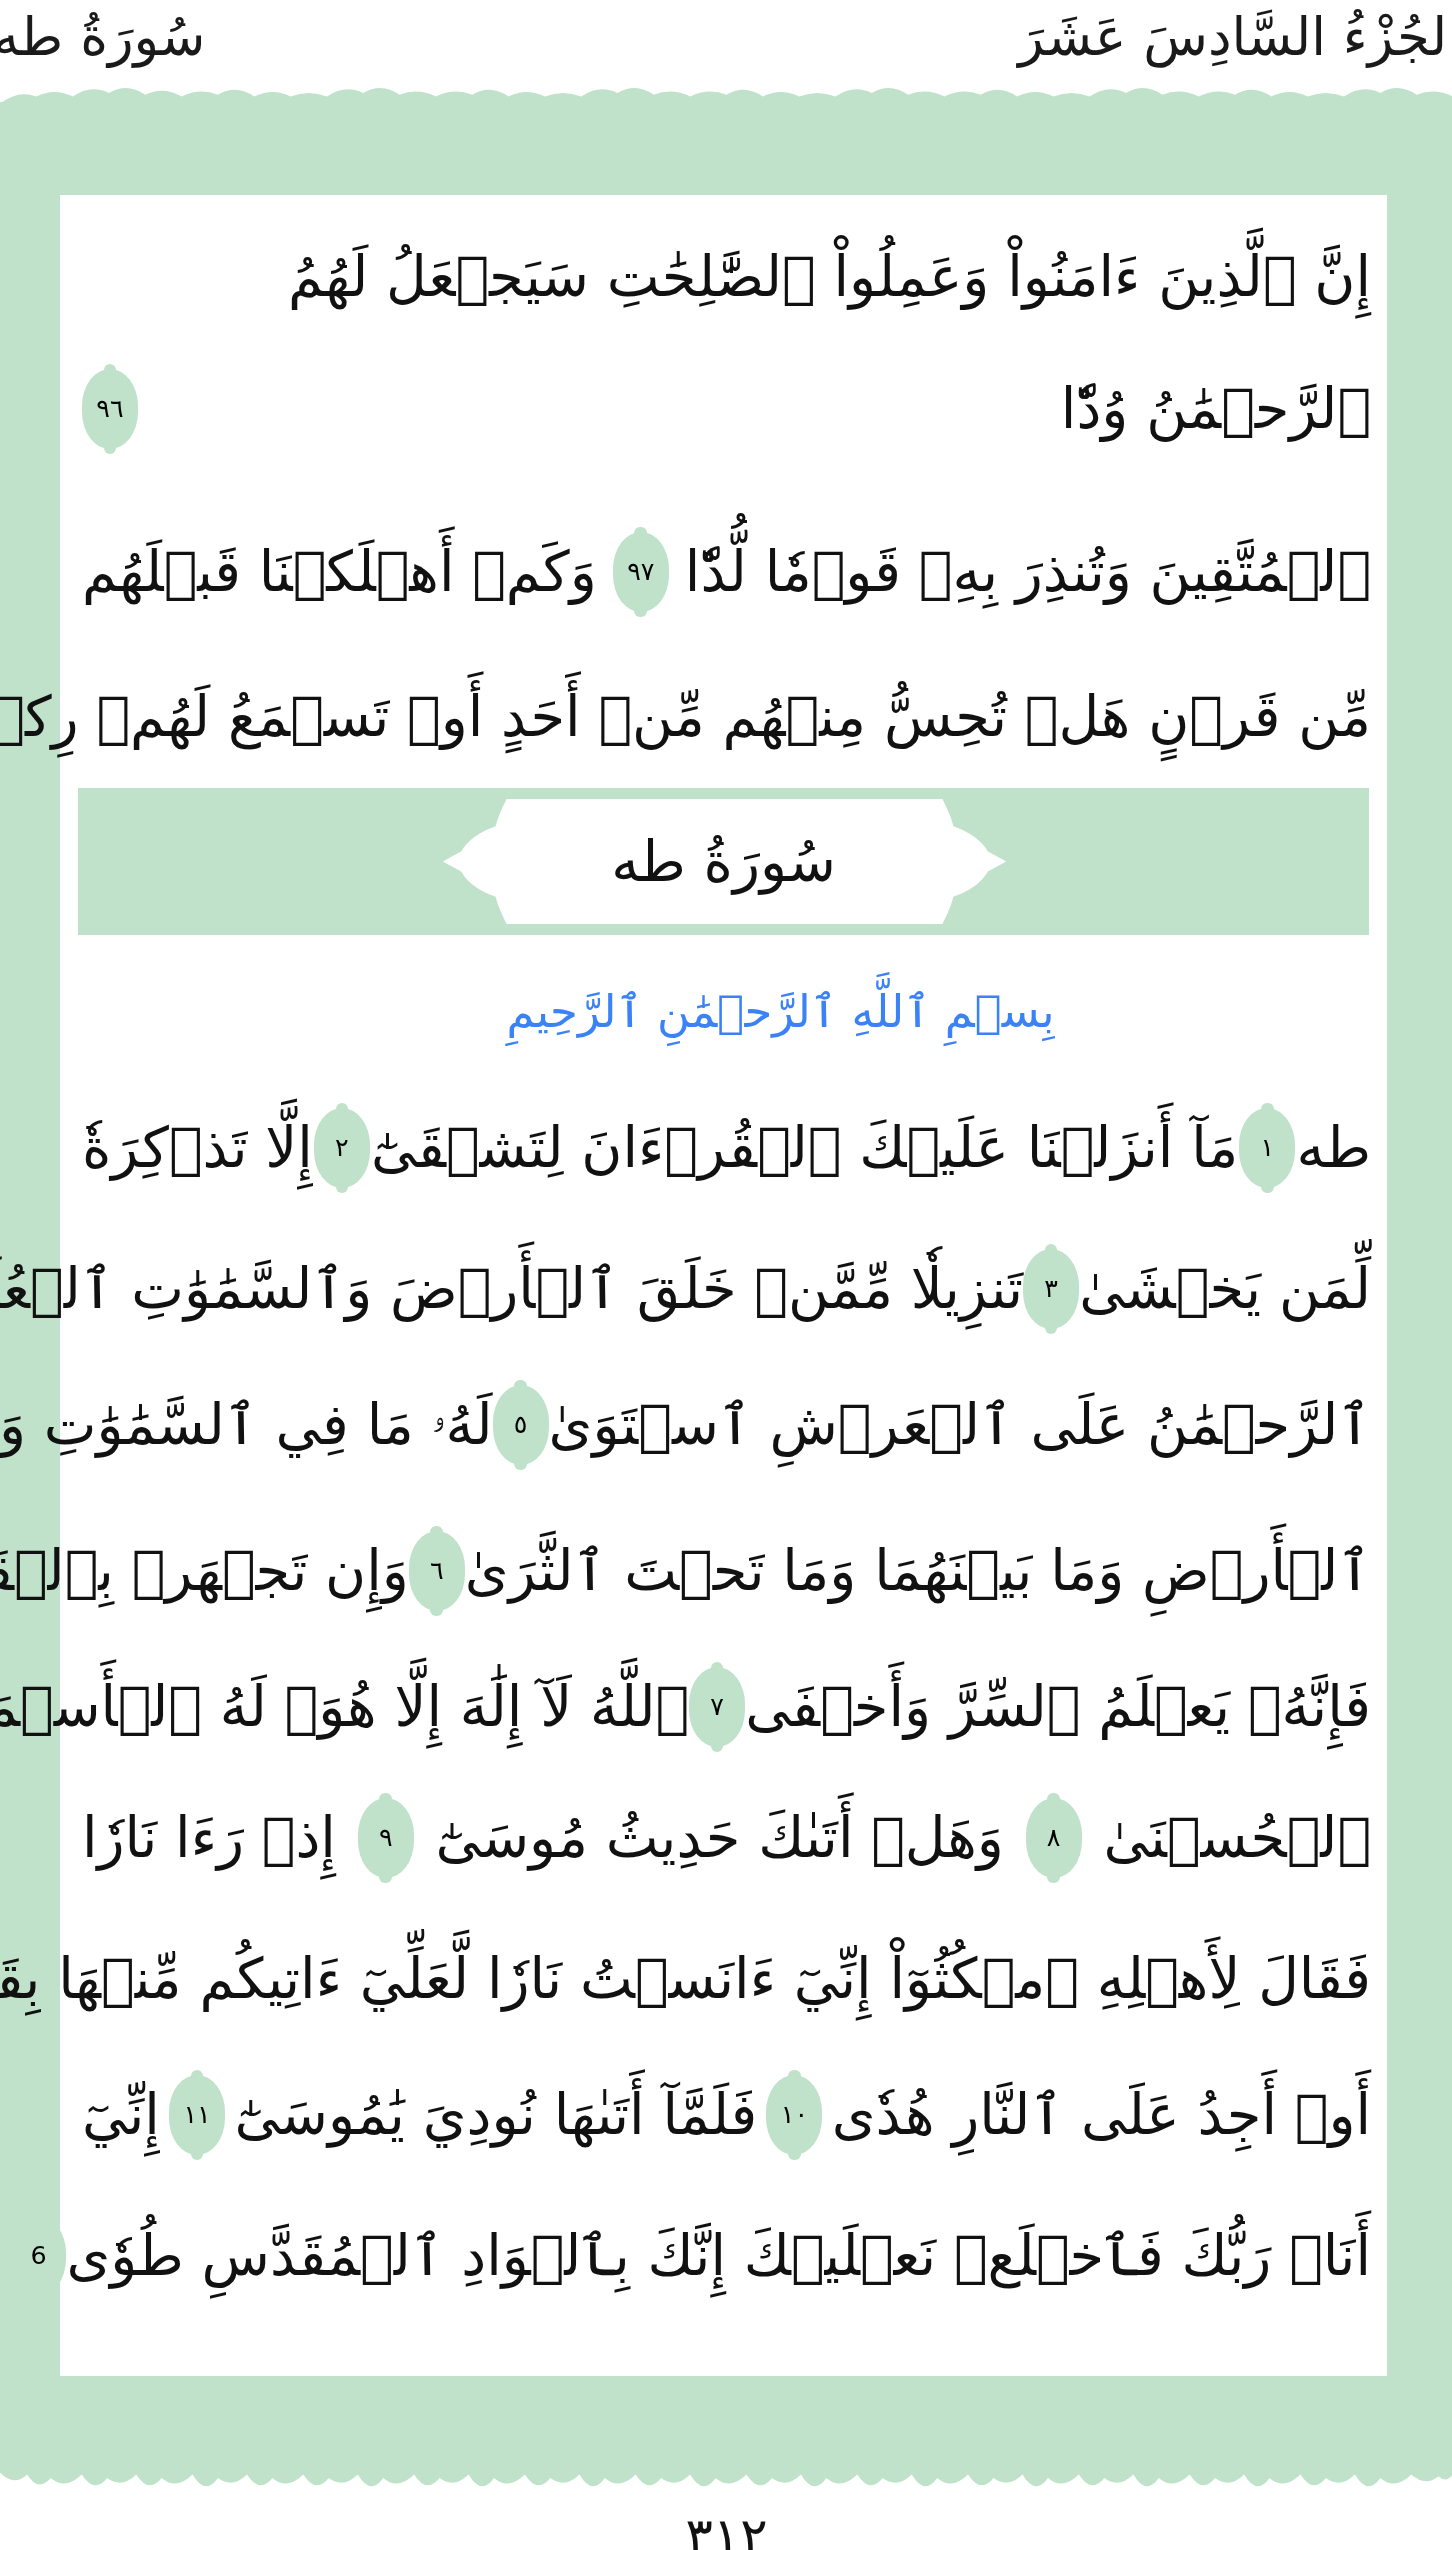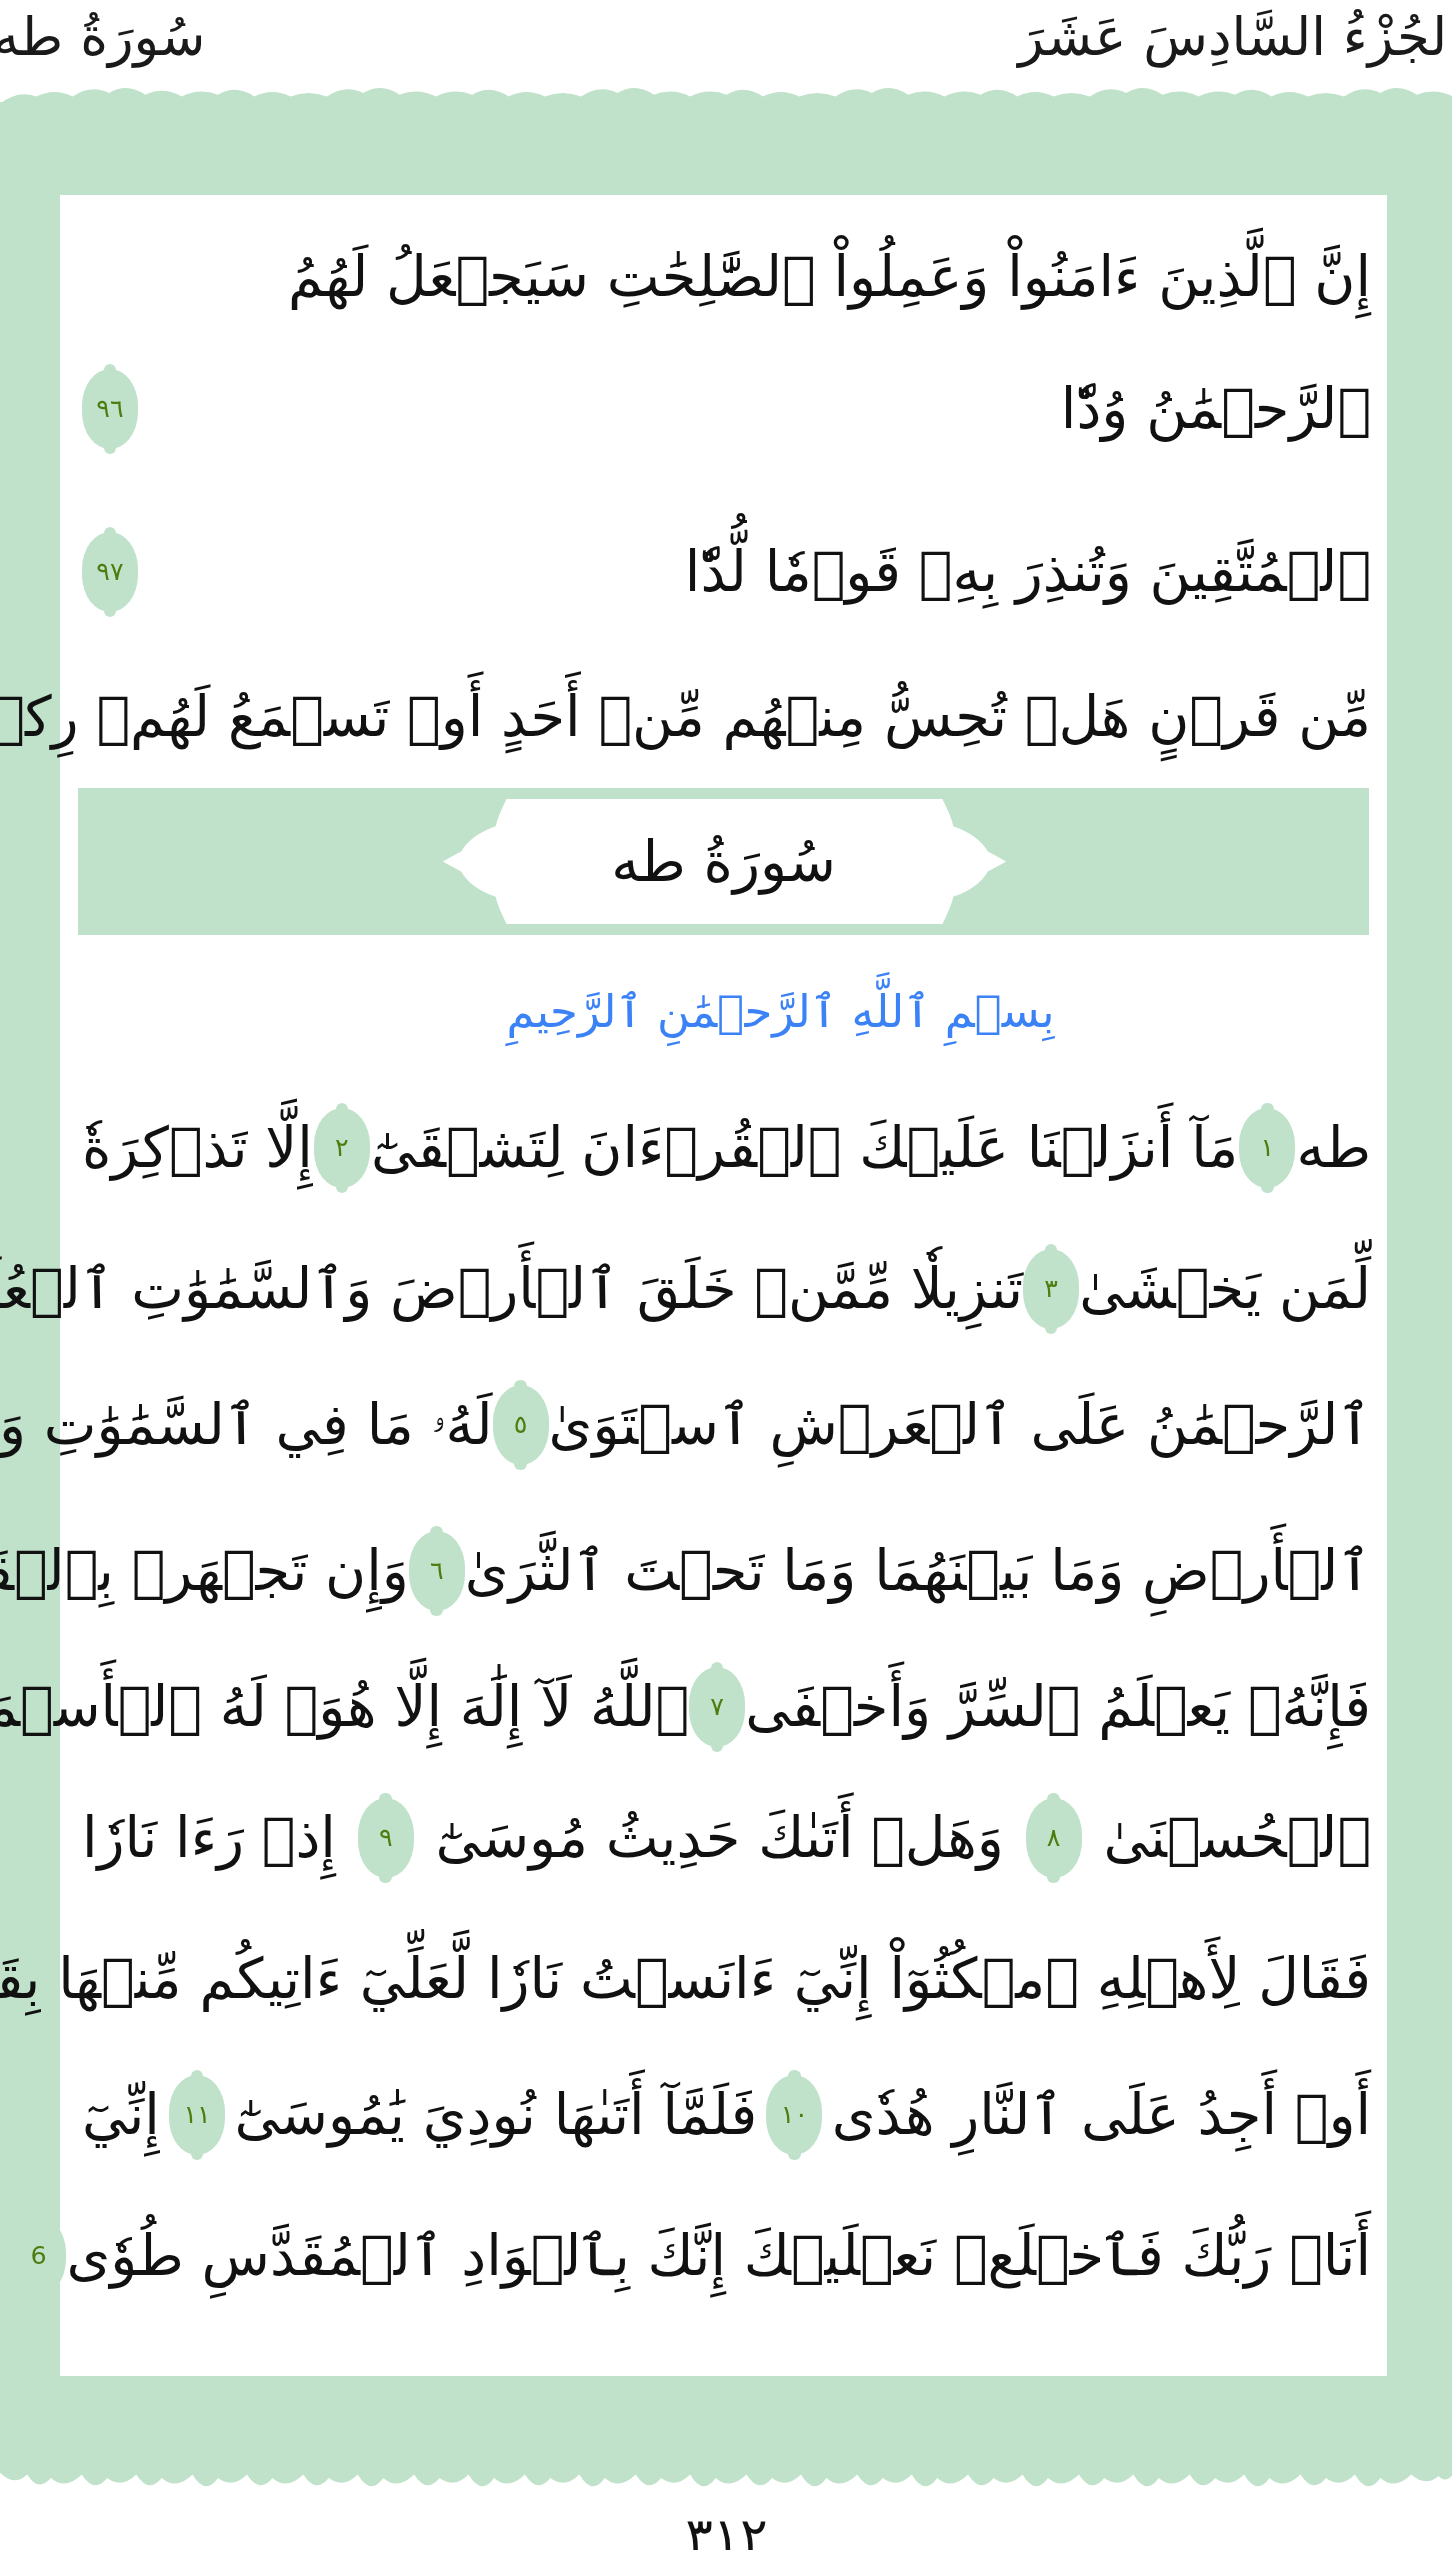--- a/index.html
+++ b/index.html
@@ -78,21 +78,21 @@
   .ayah {
     display: inline-flex;
     align-items: center;
     justify-content: center;
     width: 56px;
     height: 80px;
     background: #c0e2ca;
     border-radius: 50% / 46%;
     font-size: 25.4px;
     line-height: 1;
-    color: #4d7c0f;
+    color: #000000;
     position: relative;
     flex: 0 0 auto;
   }
   .ayah::before, .ayah::after {
     content: "";
     position: absolute;
     left: 50%;
     width: 12.7px;
     height: 12.7px;
     margin-left: -6.4px;
@@ -191,20 +191,21 @@
 </div>
 
 <div class="line" style="top:350px;">
   <span class="seg">ٱلرَّحۡمَٰنُ وُدّٗا</span>
   <span class="ayah">٩٦</span>
 </div>
 
 <div class="line" style="top:513px;">
   <span class="seg">ٱلۡمُتَّقِينَ وَتُنذِرَ بِهِۦ قَوۡمٗا لُّدّٗا</span>
   <span class="ayah">٩٧</span>
+  <span class="seg">وَكَمۡ أَهۡلَكۡنَا قَبۡلَهُم</span>
 </div>
 
 <div class="line" style="top:658px;">
   <span class="seg">مِّن قَرۡنٍ هَلۡ تُحِسُّ مِنۡهُم مِّنۡ أَحَدٍ أَوۡ تَسۡمَعُ لَهُمۡ رِكۡزَۢا</span>
 
 </div>
 
 <div class="banner">
   <svg class="banner-cartouche" viewBox="0 0 620 138" preserveAspectRatio="none">
     <path fill="#ffffff" d="M70,0 L550,0

